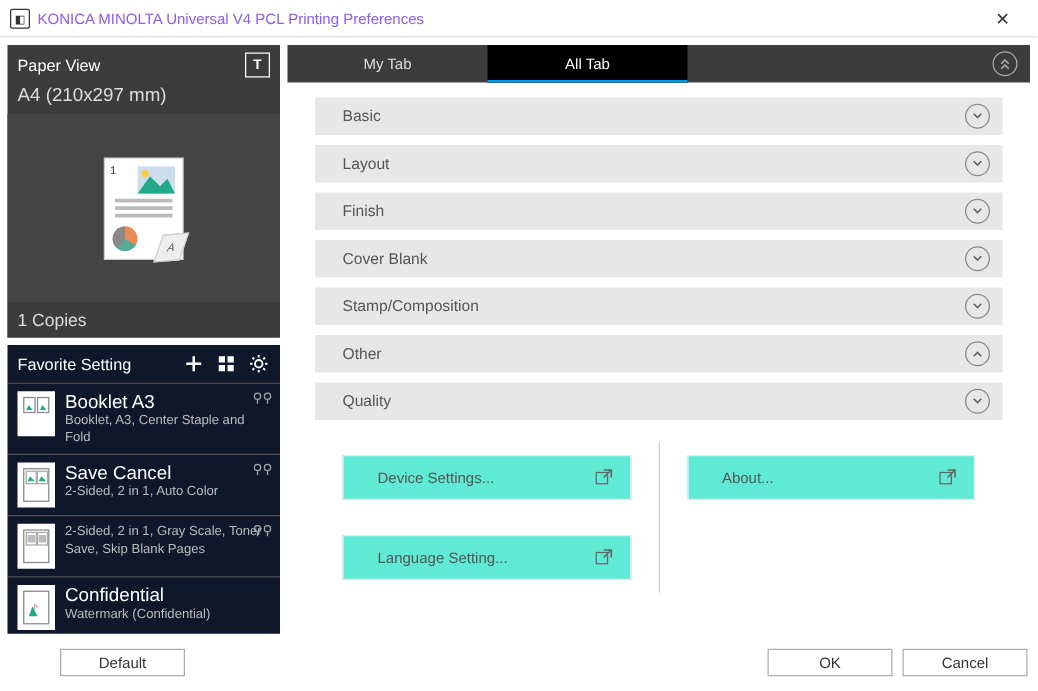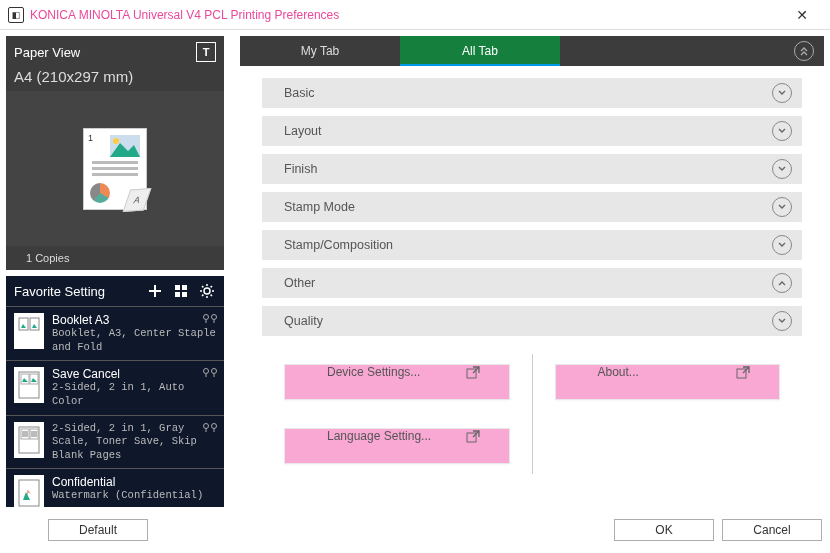--- a/index.html
+++ b/index.html
@@ -1,78 +1,78 @@
 <!DOCTYPE html>
 <html><head>
 <meta charset="utf-8">
 <style>
   * { box-sizing: border-box; margin: 0; padding: 0; font-family: "Segoe UI", Arial, sans-serif; }
   body { width: 830px; height: 553px; background: #fff; overflow: hidden; }
 
   
   .titlebar { height: 30px; border-bottom: 1px solid #ddd; display: flex; align-items: center; padding: 0 8px; }
   .titlebar .app-icon { width: 16px; height: 16px; border: 1px solid #333; border-radius: 2px; margin-right: 6px; display:flex; align-items:center; justify-content:center; font-size:9px; color:#333;}
-  .titlebar .title { font-size: 12px; color: #ec4899; flex: 1; }
+  .titlebar .title { font-size: 12px; color: #8b5cf6; flex: 1; }
   .titlebar .close { width: 40px; text-align: center; font-size: 14px; color: #333; cursor: pointer; }
 
   
-  .main { display: flex; height: 483px; padding: 6px; gap: 16px; }
+  .main { display: flex; height: 483px; padding: 6px; gap: 6px; }
   .left { width: 218px; display: flex; flex-direction: column; gap: 6px; }
   .right { flex: 1; display: flex; flex-direction: column; }
 
   
   .paper-view { background: #3c3c3c; color: #fff; flex: 0 0 234px; display: flex; flex-direction: column; }
   .pv-header { display: flex; align-items: center; padding: 6px 8px; }
   .pv-header .pv-title { font-size: 13px; flex: 1; }
   .pv-header .pv-toggle { width: 20px; height: 20px; border: 1px solid #fff; display: flex; align-items: center; justify-content: center; font-size: 11px; font-weight:bold; }
   .pv-sub { padding: 0 8px 6px 8px; font-size: 15px; color: #ddd; }
   .pv-preview { flex: 1; display: flex; align-items: center; justify-content: center; background:#444;}
   .page-thumb { width: 62px; height: 80px; background: #fff; position: relative; box-shadow: 0 0 0 1px #ccc; }
   .page-thumb .dogear { position:absolute; right:-2px; bottom:-2px; width:22px; height:22px; background:#eee; transform: skew(-12deg,-12deg) rotate(8deg); border:1px solid #ccc; display:flex; align-items:center; justify-content:center; font-size:9px; color:#555;}
   .page-thumb .pg1 { position:absolute; top:4px; left:4px; width:12px; height:10px; font-size:9px; color:#333; }
   .page-thumb .pic { position:absolute; top:6px; right:6px; width:30px; height:22px; }
   .page-thumb .lines { position:absolute; top:32px; left:8px; right:8px; }
   .page-thumb .lines div { height:3px; background:#bbb; margin-bottom:3px; }
   .page-thumb .chart { position:absolute; bottom:6px; left:6px; width:20px; height:20px; border-radius:50%; background: conic-gradient(#e85 0 120deg,#5a9 120deg 220deg,#888 220deg 360deg); }
-  .pv-footer { padding: 6px 20px; font-size: 11px; color: #ddd; background:#3c3c3c; }
+  .pv-footer { padding: 6px 8px; font-size: 14px; color: #ddd; background:#3c3c3c; }
 
   
   .favorites { background: #0f172a; color: #fff; flex: 1; display: flex; flex-direction: column; overflow:hidden;justify-content:space-between;}
   .fav-header { display: flex; align-items: center; padding: 6px 8px; gap: 8px; }
   .fav-header .fav-title { font-size: 13px; flex: 1; }
   .fav-header .fav-btn { width: 18px; height: 18px; display: flex; align-items: center; justify-content: center; cursor: pointer; }
   .fav-list { flex:1; overflow:hidden; }
   .fav-item { display: flex; padding: 6px 8px; gap: 8px; border-top: 1px solid #555; position:relative;}
   .fav-thumb { width: 30px; height: 36px; background: #fff; flex-shrink: 0; display:flex; align-items:center; justify-content:center; }
   .fav-thumb svg { width:24px; height:30px;}
   .fav-text { flex: 1; }
-  .fav-name { font-size: 12px; color: #fff; }
-  .fav-desc { font-size: 10.5px; color: #bbb; line-height:1.3;font-family:Liberation Mono, monospace; }
+  .fav-name { font-size: 15px; color: #fff; }
+  .fav-desc { font-size: 10.5px; color: #bbb; line-height:1.3; }
   .fav-apply { position:absolute; top:6px; right:6px; width:16px; height:12px; }
 
   
   .tabs { background: #3c3c3c; height: 30px; display: flex; align-items: stretch; position:relative;}
   .tab { color: #ddd; font-size: 12px; padding: 0 20px; display: flex; align-items: center; cursor: pointer; position:relative;}
   .tab.my { flex:0 0 160px; justify-content:center;}
-  .tab.all { flex:0 0 160px; justify-content:center; background:#15803d; color:#fff;}
+  .tab.all { flex:0 0 160px; justify-content:center; background:#000000; color:#fff;}
   .tab.all::after { content:""; position:absolute; left:0; right:0; bottom:0; height:2px; background:#0099e5;}
   .tabs .spacer { flex:1; }
   .tabs .collapse-all { width:40px; display:flex; align-items:center; justify-content:center;}
   .tabs .collapse-all .circ { width:20px; height:20px; border:1px solid #aaa; border-radius:50%; display:flex; align-items:center; justify-content:center;}
 
   .sections { padding: 12px 22px; flex:1; overflow:auto; }
   .section { background: #e7e7e7; height: 30px; margin-bottom: 8px; display: flex; align-items: center; padding: 0 10px; cursor: pointer; }
   .section .sec-title { font-size: 12.5px; color: #555; flex: 1; margin-left: 12px; }
   .section .chev { width:20px; height:20px; border:1px solid #888; border-radius:50%; display:flex; align-items:center; justify-content:center;}
   .section .chev svg { width:10px; height:10px; }
 
   .other-body { display:flex; padding: 10px 0 0 0; }
   .other-col { flex:1; padding: 10px 22px; display:flex; flex-direction:column; gap:28px;}
   .other-col.left-col { border-right:1px solid #ccc; }
-  .link-row { background:#f9a8d4; height:36px; border:1px solid #e8e8e8; display:flex; padding:0 28px; font-size:12px; color:#555; box-shadow: 0 1px 2px rgba(0,0,0,0.04);}
+  .link-row { background:#5eead4; height:36px; border:1px solid #e8e8e8; display:flex; align-items:center; padding:0 13px; font-size:12px; color:#555; box-shadow: 0 1px 2px rgba(0,0,0,0.04);}
   .link-row .lr-label { flex:1; padding-left:14px;}
   .link-row .lr-icon { width:16px; height:16px; }
 
   
   .bottom { height: 34px; display: flex; align-items: center; padding: 0 8px; gap: 8px; border-top:0;margin-left:40px;}
   .bottom .spacer { flex:1; }
   .btn { width: 100px; height: 22px; border: 1px solid #adadad; background: #fff; font-size: 12px; color: #333; display:flex; align-items:center; justify-content:center; cursor:pointer;}
 
   svg { display:block; }
 </style>
@@ -247,21 +247,21 @@
       </div>
       <div class="section">
         <div class="sec-title">Finish</div>
         <div class="chev">
             <svg viewBox="0 0 10 10">
               <path d="M2 3l3 3 3-3" fill="none" stroke="#666" stroke-width="1.4"></path>
             </svg>
           </div>
       </div>
       <div class="section">
-        <div class="sec-title">Stamp Mode</div>
+        <div class="sec-title">Cover Blank</div>
         <div class="chev">
             <svg viewBox="0 0 10 10">
               <path d="M2 3l3 3 3-3" fill="none" stroke="#666" stroke-width="1.4"></path>
             </svg>
           </div>
       </div>
       <div class="section">
         <div class="sec-title">Stamp/Composition</div>
         <div class="chev">
             <svg viewBox="0 0 10 10">

